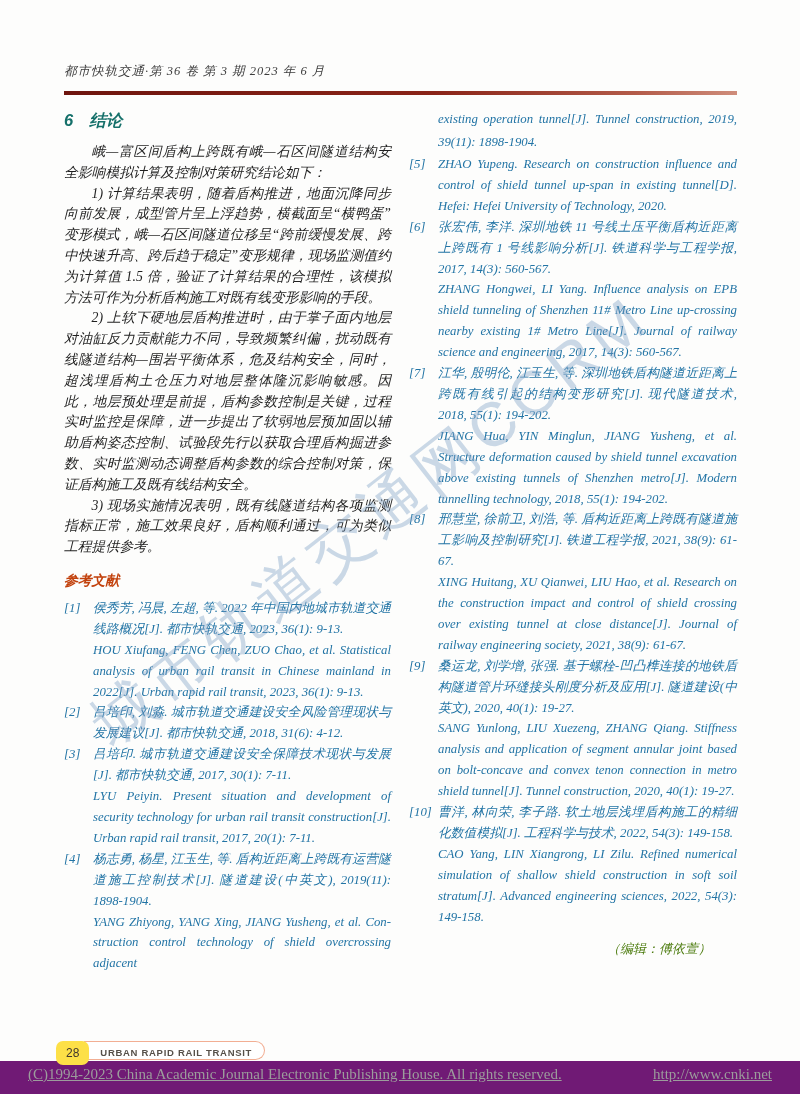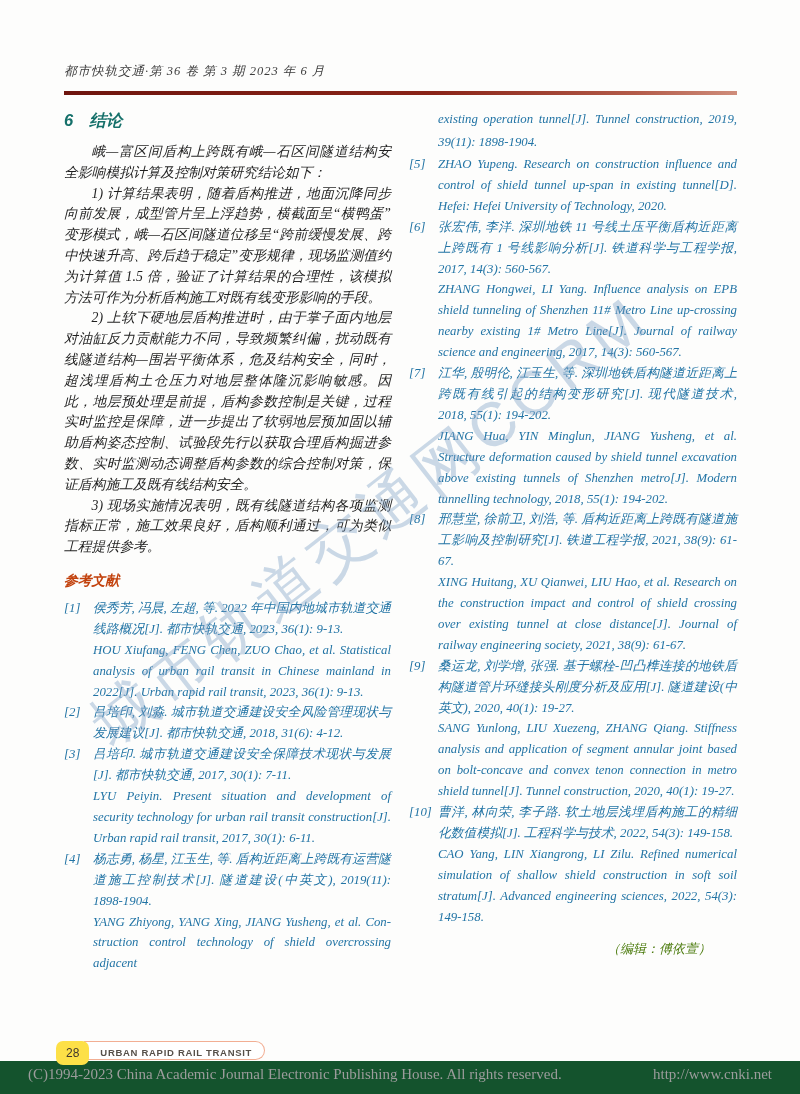--- a/index.html
+++ b/index.html
@@ -74,24 +74,24 @@
   .banner-pill {
     border:1.5px solid #f2ae93; border-left:none;
     border-radius:0 10px 10px 0; margin-left:-5px;
     padding:4px 12px 0 16px; display:flex; align-items:center;
     font-size:9.5px; letter-spacing:0.7px; color:#565049;
     background:rgba(255,255,255,0.85); font-weight:bold;
   }
   
   .bottom-strip {
     position:absolute; left:0; top:1061px; width:800px; height:33px;
-    background:#14532d; box-sizing:border-box;
+    background:#701a75; box-sizing:border-box;
     display:flex; justify-content:space-between; align-items:flex-start;
     padding:5px 28px 0 28px;
-    font-size:15px; color:#9c9c9c;
+    font-size:15px; color:#9c9c9c;text-decoration:underline;
   }
 </style>
 </head>
 <body>
 
 <div class="page">
 
   <div class="journal-line">都市快轨交通·第 36 卷 第 3 期 2023 年 6 月</div>
   <div class="header-rule"></div>
 
@@ -111,21 +111,21 @@
       <div class="ref-cn">侯秀芳, 冯晨, 左超, 等. 2022 年中国内地城市轨道交通线路概况[J]. 都市快轨交通, 2023, 36(1): 9-13.</div>
       <div class="ref-en">HOU Xiufang, FENG Chen, ZUO Chao, et al. Statistical analysis of urban rail transit in Chinese mainland in 2022[J]. Urban rapid rail transit, 2023, 36(1): 9-13.</div>
     </div>
     <div class="ref-item">
       <span class="ref-num">[2]</span>
       <div class="ref-cn">吕培印, 刘淼. 城市轨道交通建设安全风险管理现状与发展建议[J]. 都市快轨交通, 2018, 31(6): 4-12.</div>
     </div>
     <div class="ref-item">
       <span class="ref-num">[3]</span>
       <div class="ref-cn">吕培印. 城市轨道交通建设安全保障技术现状与发展[J]. 都市快轨交通, 2017, 30(1): 7-11.</div>
-      <div class="ref-en">LYU Peiyin. Present situation and development of security technology for urban rail transit construction[J]. Urban rapid rail transit, 2017, 30(1): 6-11.</div>
+      <div class="ref-en">LYU Peiyin. Present situation and development of security technology for urban rail transit construction[J]. Urban rapid rail transit, 2017, 20(1): 7-11.</div>
     </div>
     <div class="ref-item">
       <span class="ref-num">[4]</span>
       <div class="ref-cn">杨志勇, 杨星, 江玉生, 等. 盾构近距离上跨既有运营隧道施工控制技术[J]. 隧道建设(中英文), 2019(11): 1898-1904.</div>
       <div class="ref-en">YANG Zhiyong, YANG Xing, JIANG Yusheng, et al. Con-struction control technology of shield overcrossing adjacent</div>
     </div>
   </div>
 
   <div class="col col-right">
     <div class="ref-cont">existing operation tunnel[J]. Tunnel construction, 2019, 39(11): 1898-1904.</div>

